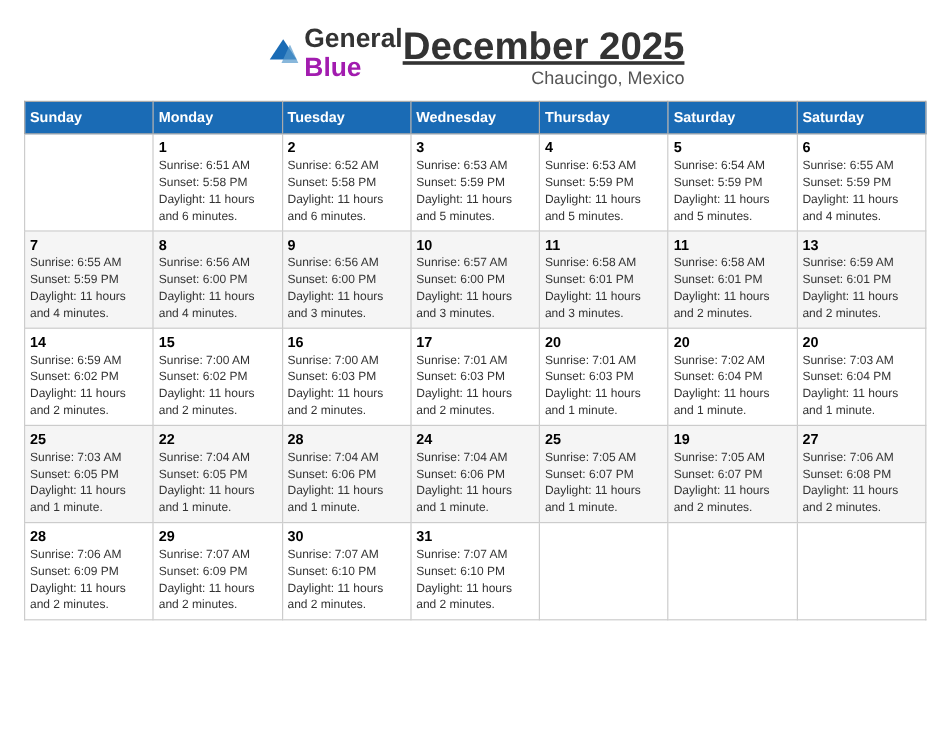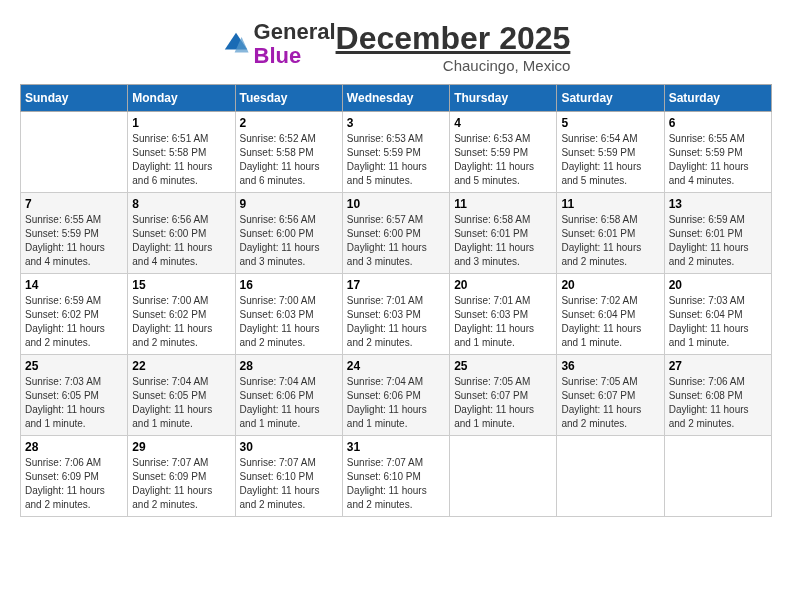--- a/index.html
+++ b/index.html
@@ -217,21 +217,21 @@
         </td>
         <td>
           <div class="day-num">24</div>
           <div class="day-info">Sunrise: 7:04 AM<br>Sunset: 6:06 PM<br>Daylight: 11 hours<br>and 1 minute.</div>
         </td>
         <td>
           <div class="day-num">25</div>
           <div class="day-info">Sunrise: 7:05 AM<br>Sunset: 6:07 PM<br>Daylight: 11 hours<br>and 1 minute.</div>
         </td>
         <td>
-          <div class="day-num">36</div>
+          <div class="day-num">19</div>
           <div class="day-info">Sunrise: 7:05 AM<br>Sunset: 6:07 PM<br>Daylight: 11 hours<br>and 2 minutes.</div>
         </td>
         <td>
           <div class="day-num">27</div>
           <div class="day-info">Sunrise: 7:06 AM<br>Sunset: 6:08 PM<br>Daylight: 11 hours<br>and 2 minutes.</div>
         </td>
       </tr>
       <tr>
         <td>
           <div class="day-num">28</div>

